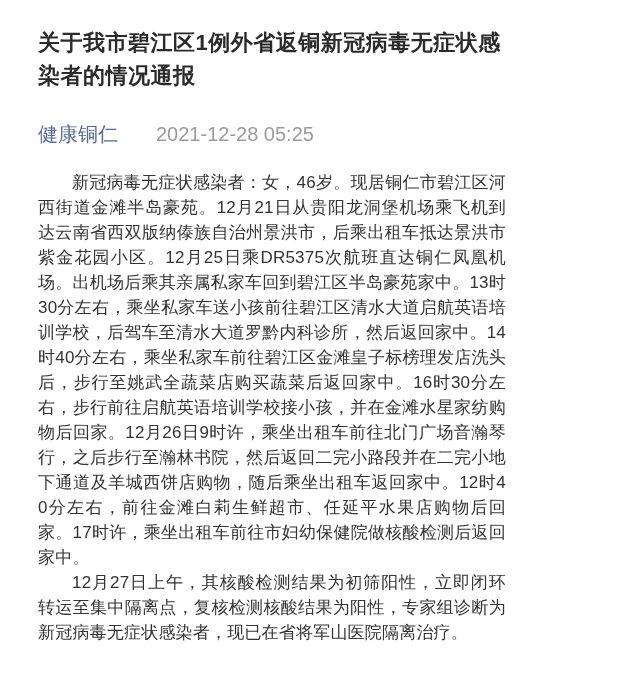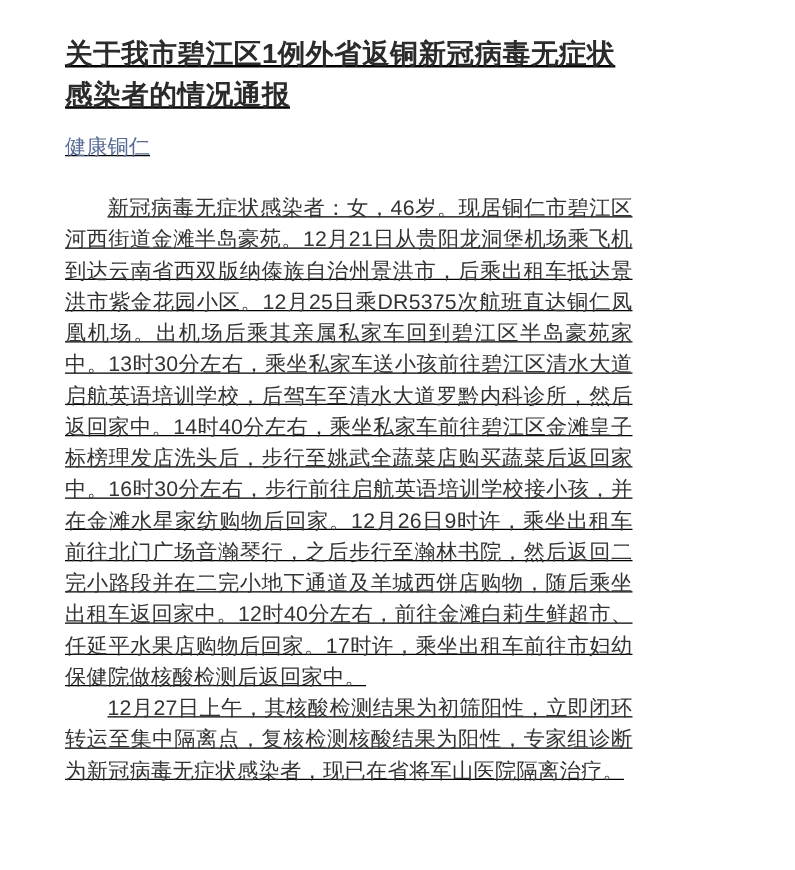--- a/index.html
+++ b/index.html
@@ -10,38 +10,37 @@
   body {
     width: 636px;
     height: 696px;
     overflow: hidden;
     font-family: "Liberation Sans", "DejaVu Sans", sans-serif;
   }
   .page {
     box-sizing: border-box;
     width: 544px;
     height: 696px;
-    padding: 26px 38px 0 52px;
+    padding: 26px 38px 0 38px;
     background: #ffffff;
     overflow: hidden;
-    text-decoration: underline;
   }
   .article-title {
     margin: 0;
     font-size: 22px;
     line-height: 33px;
     font-weight: 700;
     color: #2b2b2b;
     letter-spacing: 0.5px;
   }
   .meta-row {
-    margin-top: 16px;
+    margin-top: 32px;
     display: flex;
     align-items: center;
-    font-size: 17px;
+    font-size: 20px;
     line-height: 20px;
     gap: 24px;
   }
   .author-link {
     color: #576b95;
     text-decoration: none;
     cursor: pointer;
   }
   .publish-date {
     margin-left: 14px;
@@ -63,19 +62,20 @@
   }
 </style>
 </head>
 <body>
 
 <div class="page">
   <h1 class="article-title">关于我市碧江区1例外省返铜新冠病毒无症状感染者的情况通报</h1>
 
   <div class="meta-row">
     <a class="author-link">健康铜仁</a>
+    <span class="publish-date">2021-12-28 05:25</span>
   </div>
 
   <div class="article-content">
     <p>新冠病毒无症状感染者：女，46岁。现居铜仁市碧江区河西街道金滩半岛豪苑。12月21日从贵阳龙洞堡机场乘飞机到达云南省西双版纳傣族自治州景洪市，后乘出租车抵达景洪市紫金花园小区。12月25日乘DR5375次航班直达铜仁凤凰机场。出机场后乘其亲属私家车回到碧江区半岛豪苑家中。13时30分左右，乘坐私家车送小孩前往碧江区清水大道启航英语培训学校，后驾车至清水大道罗黔内科诊所，然后返回家中。14时40分左右，乘坐私家车前往碧江区金滩皇子标榜理发店洗头后，步行至姚武全蔬菜店购买蔬菜后返回家中。16时30分左右，步行前往启航英语培训学校接小孩，并在金滩水星家纺购物后回家。12月26日9时许，乘坐出租车前往北门广场音瀚琴行，之后步行至瀚林书院，然后返回二完小路段并在二完小地下通道及羊城西饼店购物，随后乘坐出租车返回家中。12时40分左右，前往金滩白莉生鲜超市、任延平水果店购物后回家。17时许，乘坐出租车前往市妇幼保健院做核酸检测后返回家中。</p>
     <p>12月27日上午，其核酸检测结果为初筛阳性，立即闭环转运至集中隔离点，复核检测核酸结果为阳性，专家组诊断为新冠病毒无症状感染者，现已在省将军山医院隔离治疗。</p>
   </div>
 </div>
 
 </body></html>

